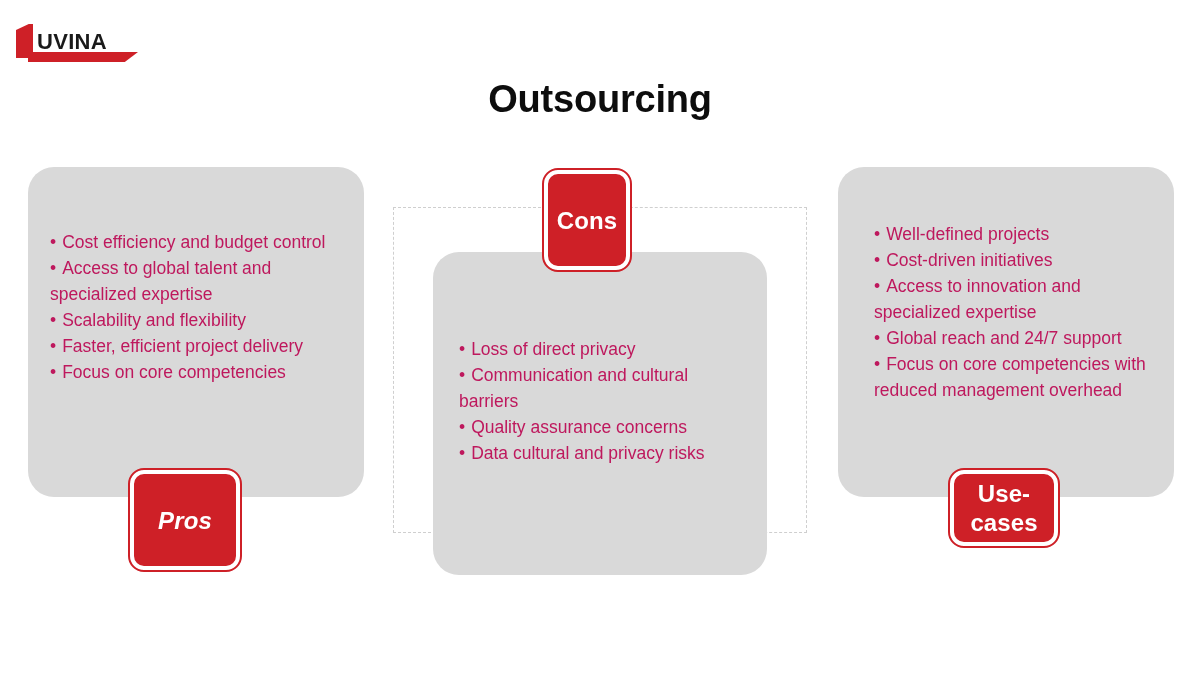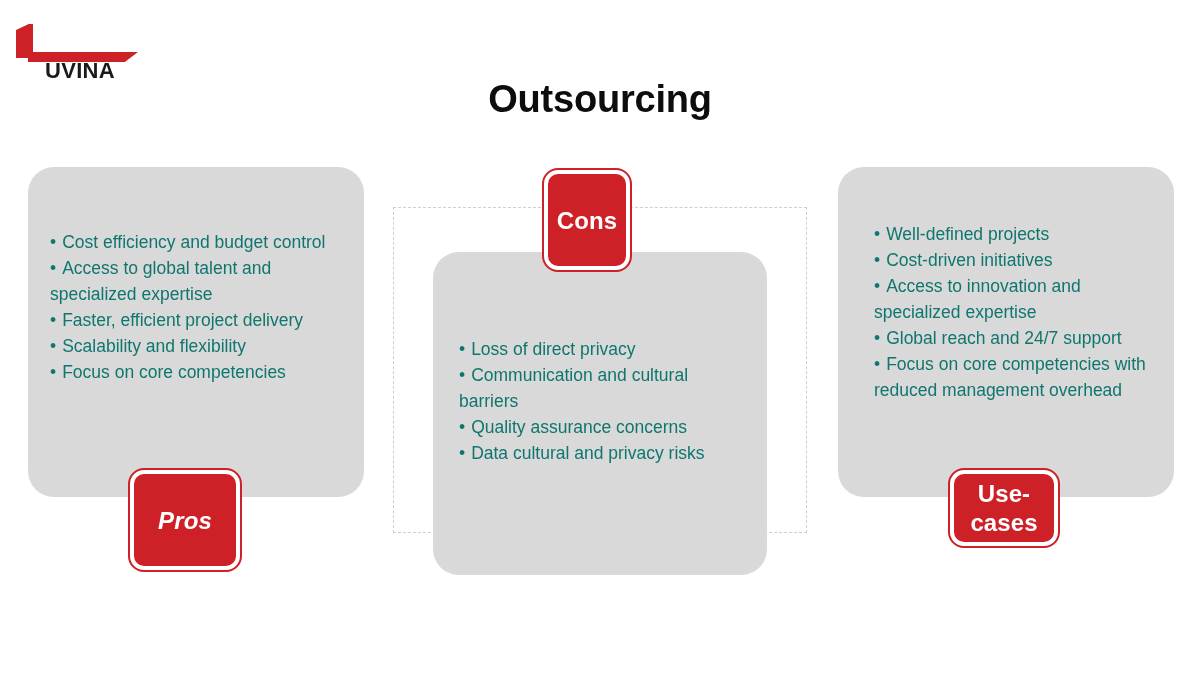--- a/index.html
+++ b/index.html
@@ -46,29 +46,28 @@
     position: absolute;
     left: 12px;
     top: 30px;
     width: 110px;
     height: 10px;
     background: #CE2027;
     clip-path: polygon(0% 0%, 100% 0%, 88% 100%, 0% 100%);
   }
   #logo .logo-word {
     position: absolute;
-    left: 29px;
+    left: 21px;
     top: 3px;
     font-size: 27px;
     font-weight: 700;
     letter-spacing: 0.3px;
     color: #1a1a1a;
     line-height: 30px;
     font-family: "Liberation Sans", sans-serif;
-    margin-top: 29px;
   }
   #logo .logo-word .small-cap {
     font-size: 22px;
   }
 
   
   #page-title {
     position: absolute;
     left: 0;
     top: 78px;
@@ -137,21 +136,21 @@
     height: 330px;
     padding: 54px 18px 0 36px;
   }
 
   .bullet-list {
     list-style: none;
     margin: 0;
     padding: 0;
     font-size: 17.5px;
     line-height: 26px;
-    color: #0f766e;
+    color: #be185d;
   }
   .bullet-list li {
     margin: 0;
     padding: 0;
     text-indent: 0;
   }
   .bullet-list li::before {
     content: "\2022";
     margin-right: 6px;
   }
@@ -212,22 +211,22 @@
 
 <div id="page-title">Outsourcing</div>
 
 <div class="connector" id="connector-left"></div>
 <div class="connector" id="connector-right"></div>
 
 <div class="card" id="card-pros">
   <ul class="bullet-list">
       <li>Cost efficiency and budget control</li>
       <li>Access to global talent and specialized expertise</li>
+      <li>Scalability and flexibility</li>
       <li>Faster, efficient project delivery</li>
-      <li>Scalability and flexibility</li>
       <li>Focus on core competencies</li>
     </ul>
 </div>
 
 <div class="card" id="card-cons">
   <ul class="bullet-list">
       <li>Loss of direct privacy</li>
       <li>Communication and cultural barriers</li>
       <li>Quality assurance concerns</li>
       <li>Data cultural and privacy risks</li>

